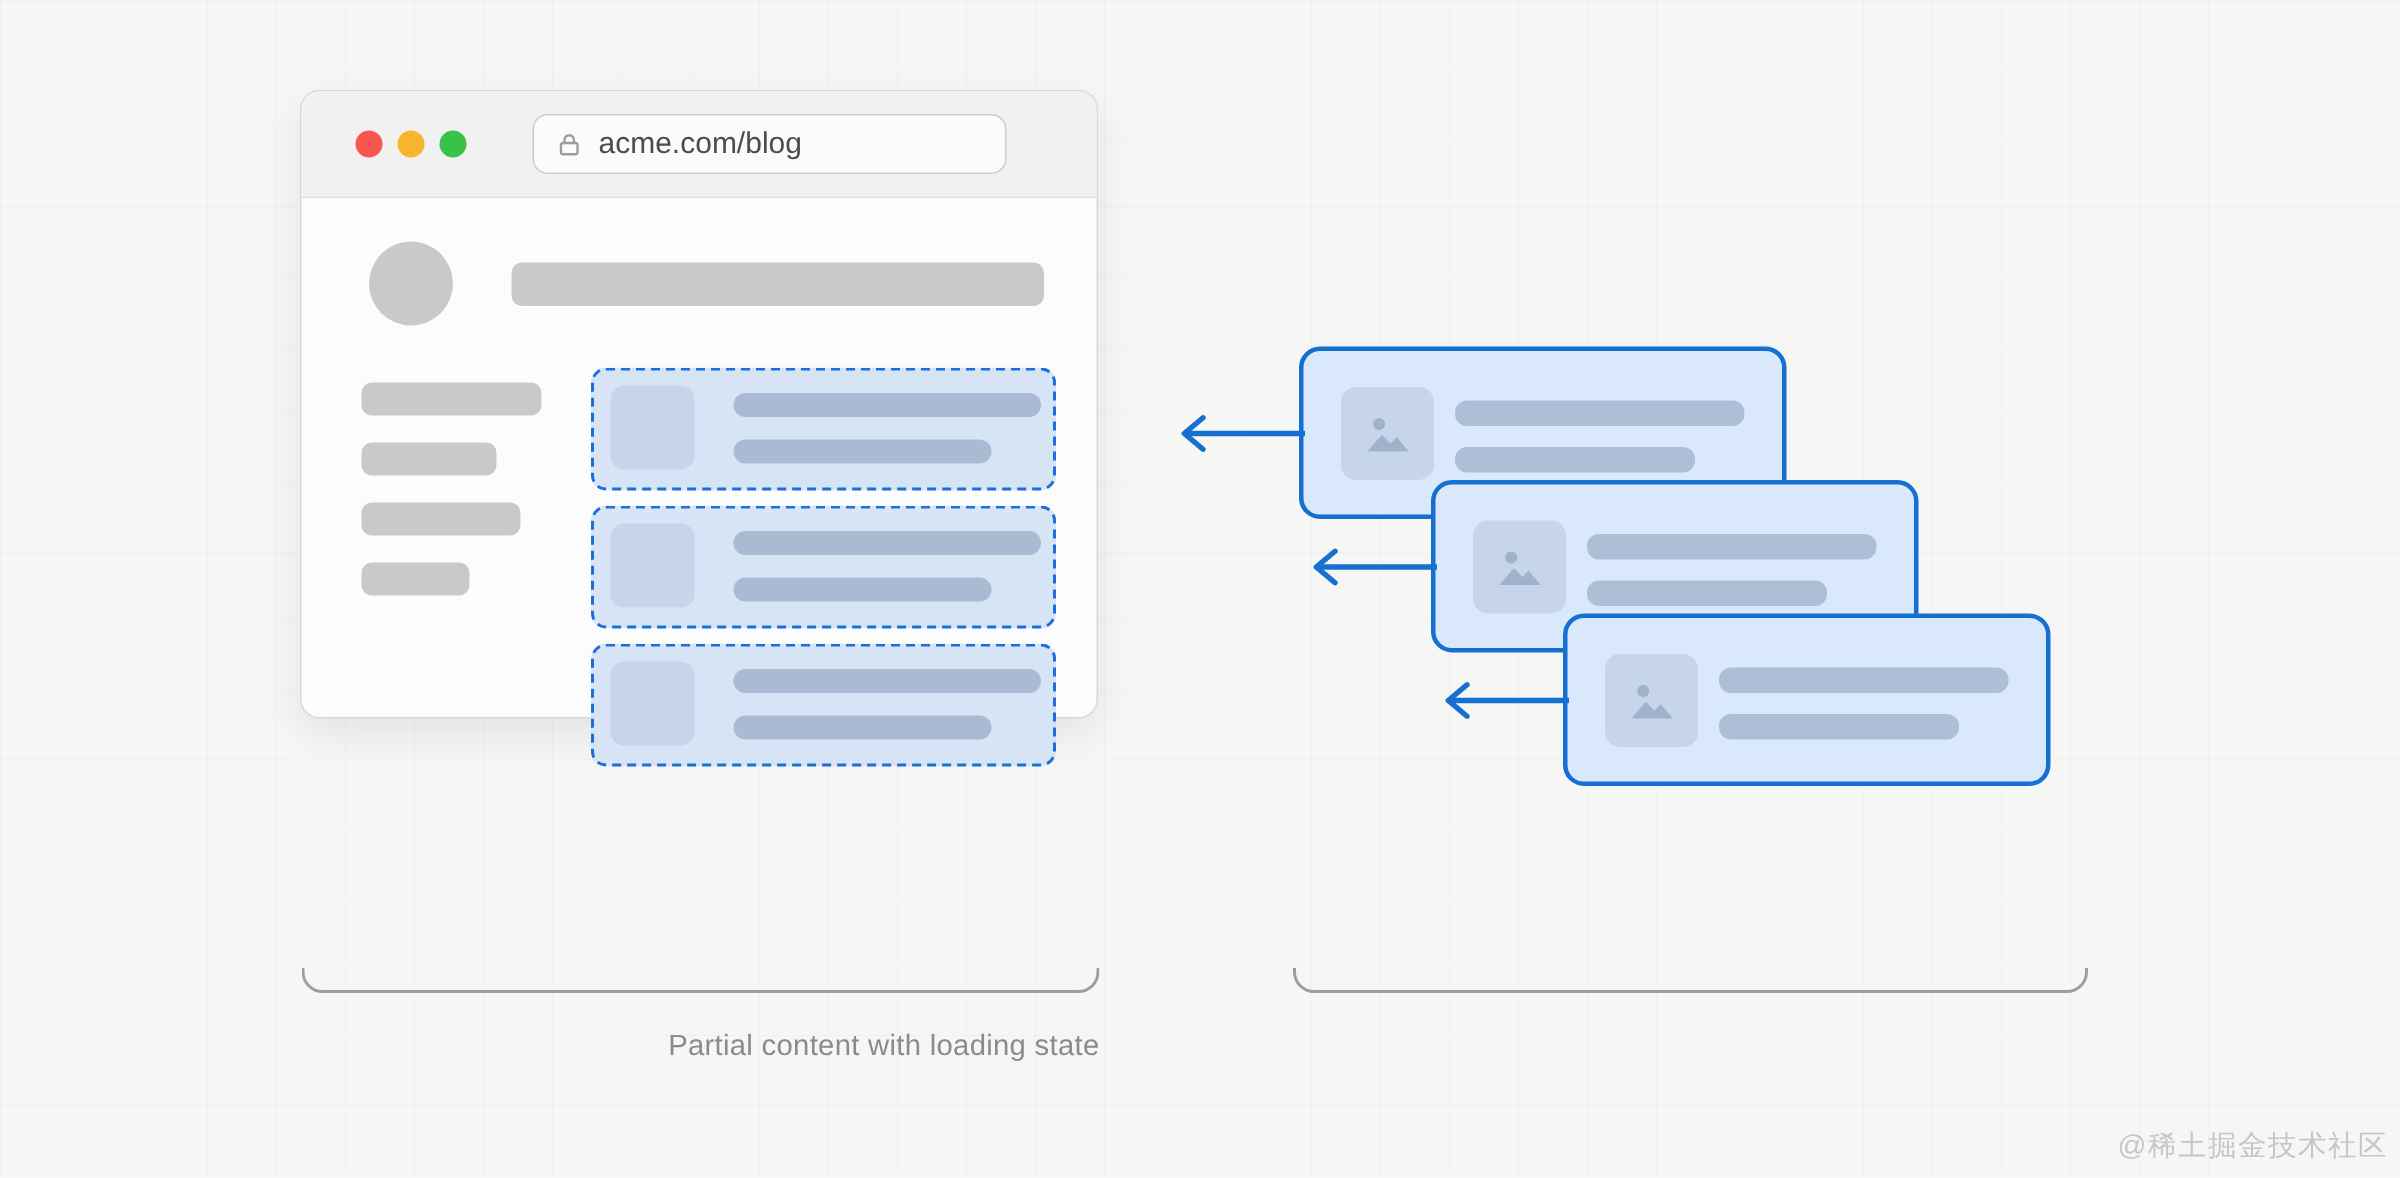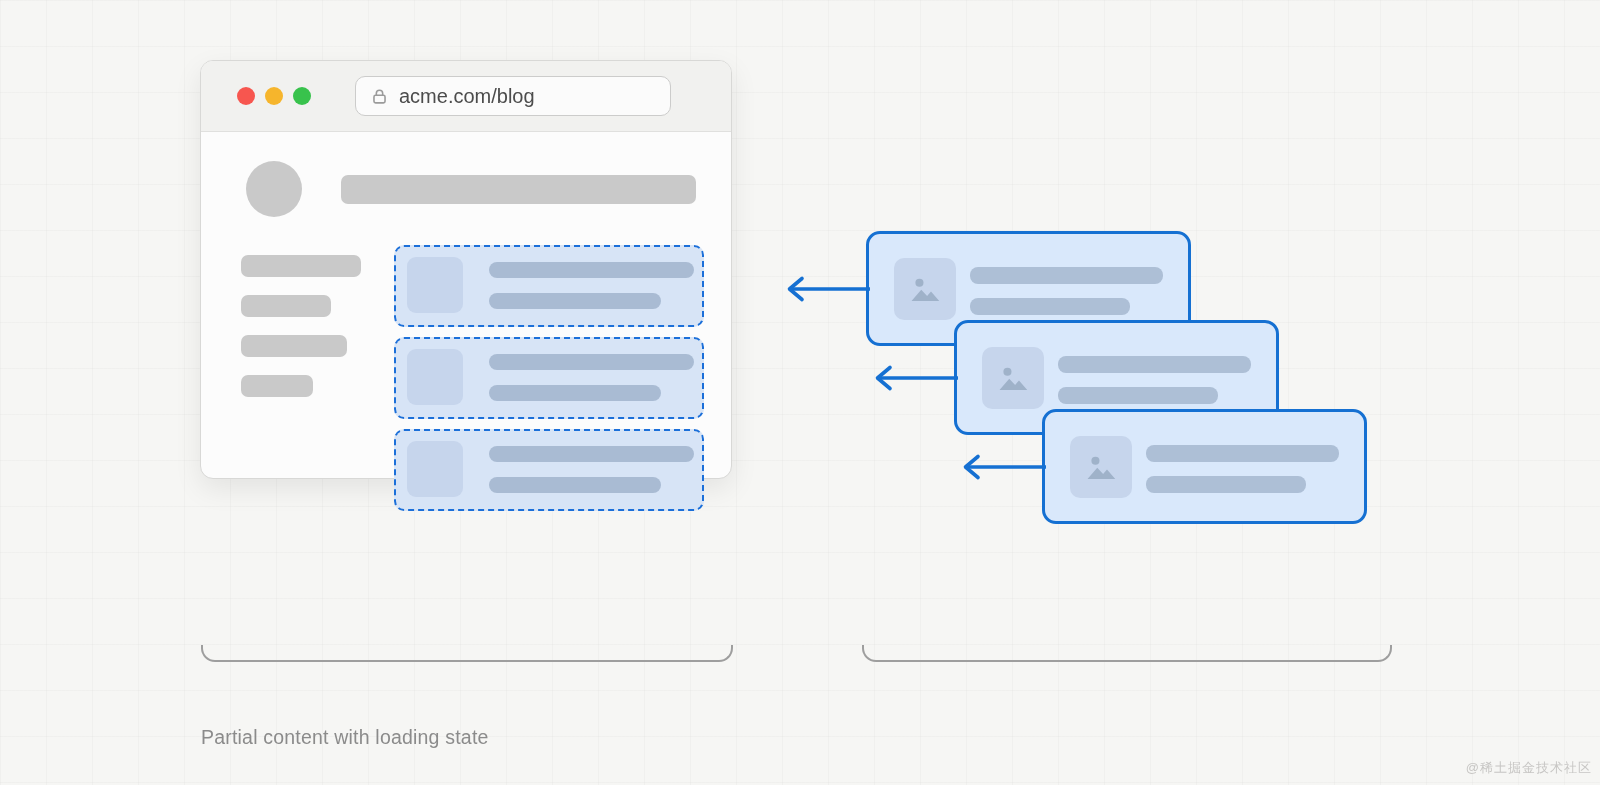--- a/index.html
+++ b/index.html
@@ -73,29 +73,29 @@
 
   
   .bracket{
     position:absolute;top:645px;height:17px;box-sizing:border-box;
     border-left:2.5px solid #9e9e9e;border-right:2.5px solid #9e9e9e;border-bottom:2.5px solid #9e9e9e;
     border-radius:0 0 14px 14px;
   }
   .bracket.left{left:201px;width:532px;}
   .bracket.right{left:862px;width:530px;}
   .caption{
-    position:absolute;top:686px;text-align:left;
-    color:#8b8b8b;font-size:19.5px;letter-spacing:.2px;margin-top:40px;
+    position:absolute;top:686px;text-align:right;
+    color:#8b8b8b;font-size:19.5px;letter-spacing:.2px;
   }
   .caption.left{left:201px;width:532px;}
   .caption.right{left:862px;width:530px;}
 
   .watermark{
     position:absolute;right:8px;bottom:8px;
-    color:#c7c6c4;font-size:13px;letter-spacing:1px;
+    color:#c7c6c4;font-size:19px;letter-spacing:1px;
   }
 </style>
 </head>
 <body>
 
 <div class="stage" style="--page-bg: #f6f6f4; --accent: #1570d2; --dashed: #1b6fd9; --card-bg: #d9e8fb; --loading-bg: #d7e4f6; --thumb-bg: #c6d5ec; --bar-blue: #a9bbd3; --gray: #c9c9c9;">
 
   <div class="browser">
     <div class="topbar">
       <div class="lights">

